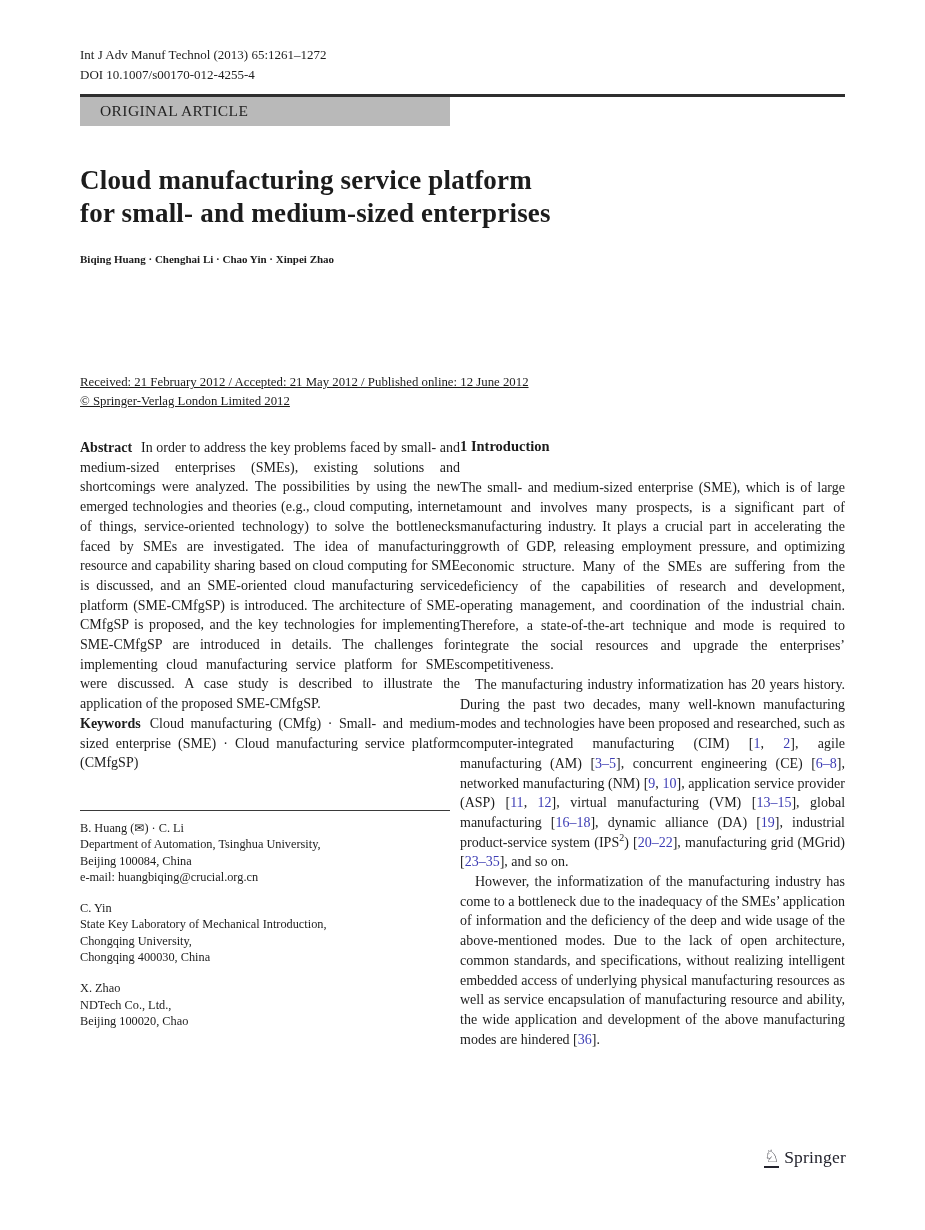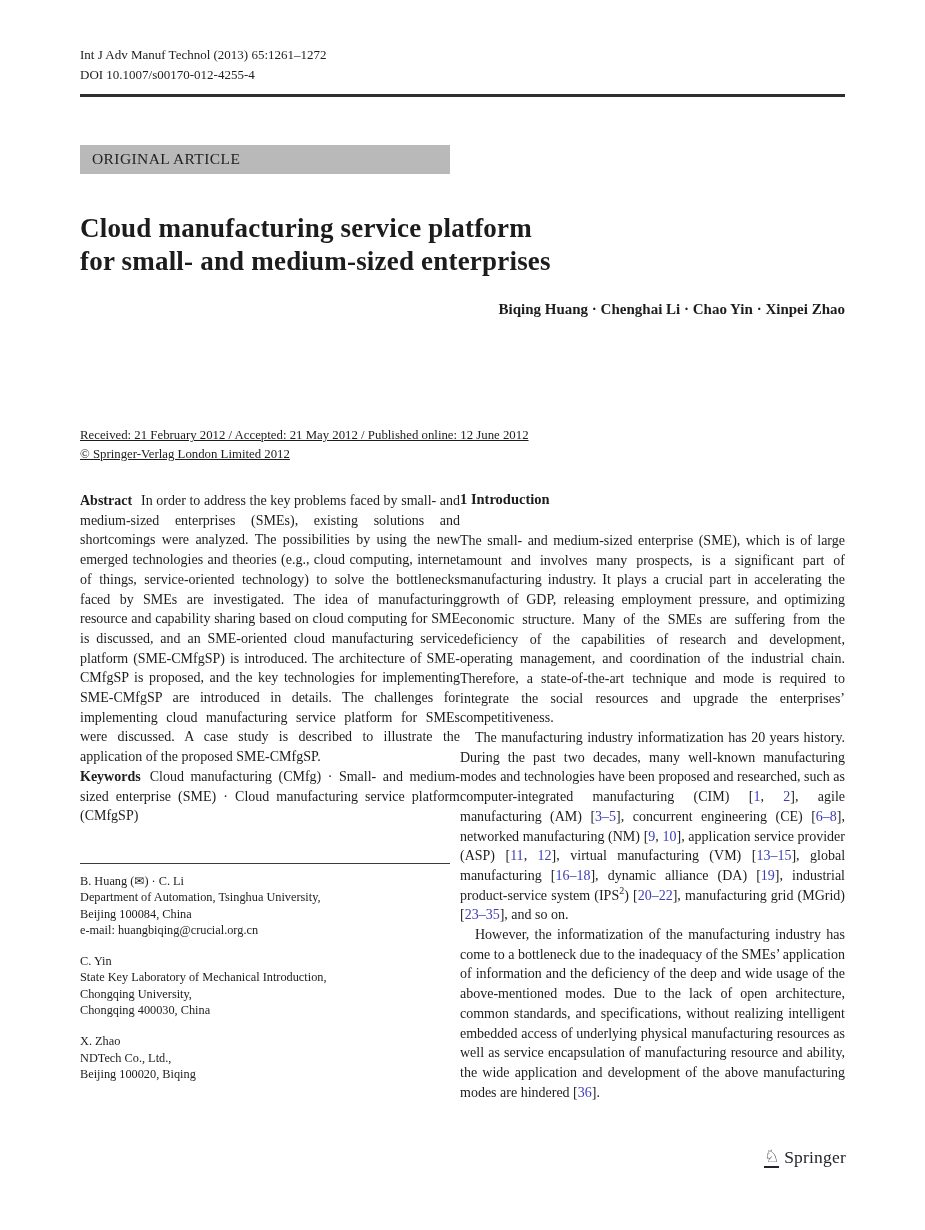--- a/index.html
+++ b/index.html
@@ -12,34 +12,33 @@
     font-family: "Liberation Serif", serif;
     color: #1c1c1c;
     overflow: hidden;
     background: #ffffff;
   }
   .header-line { font-size: 13px; line-height: 20px; }
   .top-rule { border: 0; border-top: 3px solid #2e2e2e; margin: 9px 0 0 0; }
   .badge {
     width: 370px;
     background: #b9b9b9;
-    padding: 5px 12px 6px 12px;
+    padding: 5px 12px 6px 20px;
     font-size: 15.5px;
     letter-spacing: 0.4px;
     color: #1f1f1f;
-    margin-top: 48px;
   }
   .paper-title {
     margin-top: 38px;
     font-size: 27px;
     font-weight: 700;
     line-height: 33px;
     letter-spacing: 0.2px;
   }
-  .authors { margin-top: 23px; font-size: 15px; font-weight: 700; text-align: right; }
+  .authors { margin-top: 23px; font-size: 11px; font-weight: 700; }
   .meta { margin-top: 108px; font-size: 12.8px; line-height: 19px; text-decoration: underline; }
   .columns { display: flex; gap: 0; margin-top: 27px; }
   .col-left { width: 380px; flex: none; }
   .col-right { flex: 1; }
   p.body {
     font-size: 14px;
     line-height: 19.7px;
     text-align: justify;
     margin: 0;
   }
@@ -112,21 +111,21 @@
         </div>
         <div class="corr-block">
           <div>C. Yin</div>
           <div>State Key Laboratory of Mechanical Introduction,</div>
           <div>Chongqing University,</div>
           <div>Chongqing 400030, China</div>
         </div>
         <div class="corr-block">
           <div>X. Zhao</div>
           <div>NDTech Co., Ltd.,</div>
-          <div>Beijing 100020, Biqing</div>
+          <div>Beijing 100020, Chao</div>
         </div>
       </div>
     </div>
 
     <div class="col-right">
       <div class="sec-heading">1 Introduction</div>
       <p class="body">The small- and medium-sized enterprise (SME), which is of large amount and involves many prospects, is a significant part of manufacturing industry. It plays a crucial part in accelerating the growth of GDP, releasing employment pressure, and optimizing economic structure. Many of the SMEs are suffering from the deficiency of the capabilities of research and development, operating management, and coordination of the industrial chain. Therefore, a state-of-the-art technique and mode is required to integrate the social resources and upgrade the enterprises’ competitiveness.</p>
       <p class="body para2"><span>The manufacturing industry informatization has 20 years history. During the past two decades, many well-known manufacturing modes and technologies have been proposed and researched, such as computer-integrated manufacturing (CIM) [</span><span class="cite">1</span><span>, </span><span class="cite">2</span><span>], agile manufacturing (AM) [</span><span class="cite">3–5</span><span>], concurrent engineering (CE) [</span><span class="cite">6–8</span><span>], networked manufacturing (NM) [</span><span class="cite">9</span><span>, </span><span class="cite">10</span><span>], application service provider (ASP) [</span><span class="cite">11</span><span>, </span><span class="cite">12</span><span>], virtual manufacturing (VM) [</span><span class="cite">13–15</span><span>], global manufacturing [</span><span class="cite">16–18</span><span>], dynamic alliance (DA) [</span><span class="cite">19</span><span>], industrial product-service system (IPS</span><sup>2</sup><span>) [</span><span class="cite">20–22</span><span>], manufacturing grid (MGrid) [</span><span class="cite">23–35</span><span>], and so on.</span></p>
       <p class="body para2"><span>However, the informatization of the manufacturing industry has come to a bottleneck due to the inadequacy of the SMEs’ application of information and the deficiency of the deep and wide usage of the above-mentioned modes. Due to the lack of open architecture, common standards, and specifications, without realizing intelligent embedded access of underlying physical manufacturing resources as well as service encapsulation of manufacturing resource and ability, the wide application and development of the above manufacturing modes are hindered [</span><span class="cite">36</span><span>].</span></p>
     </div>

